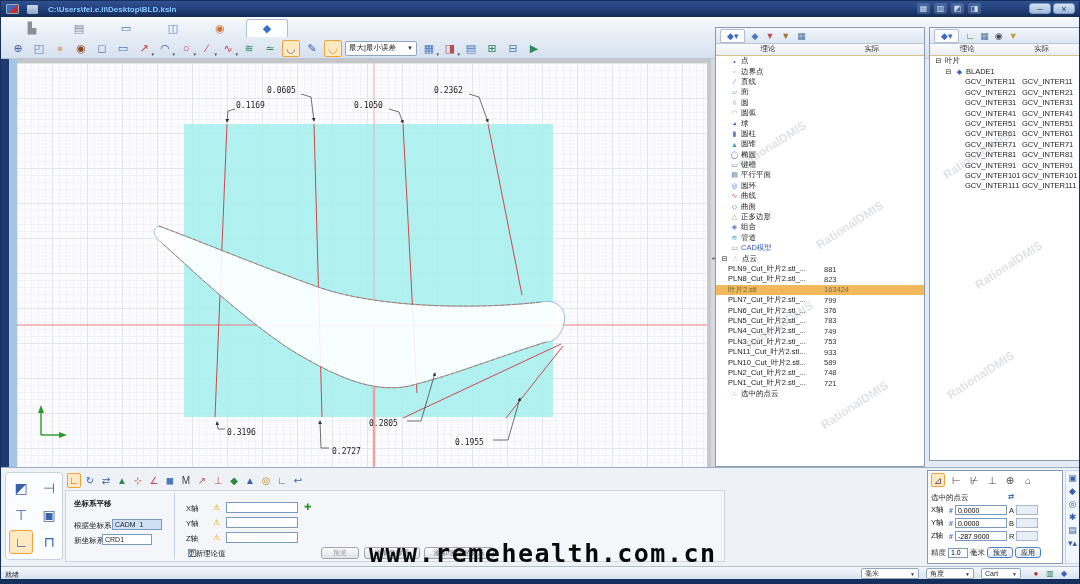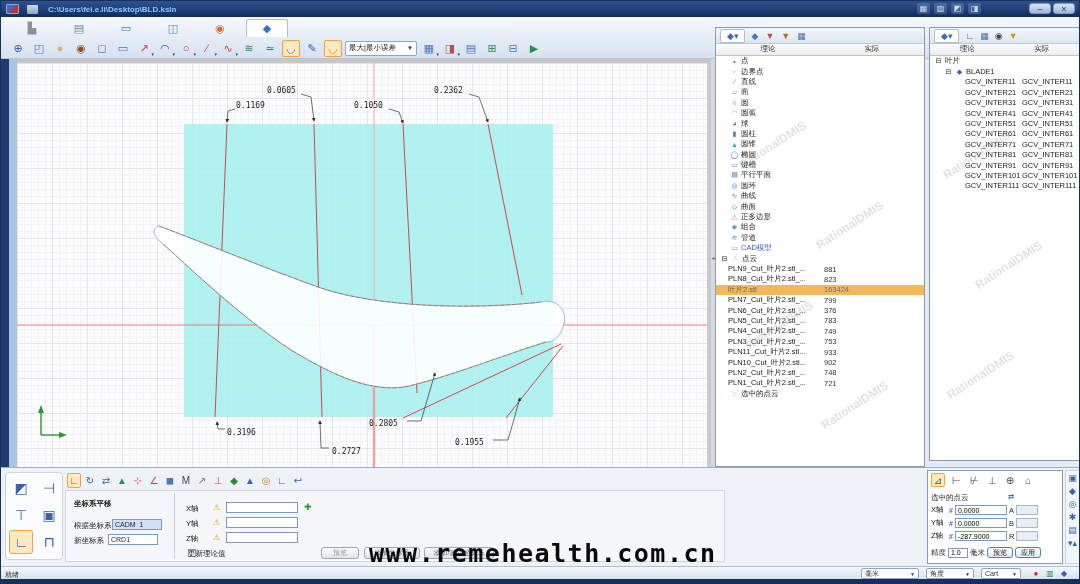--- a/index.html
+++ b/index.html
@@ -504,21 +504,21 @@
             <span class="pccount">753</span>
           </div>
 
           <div class="trow ind3">
             <span class="pcname">PLN11_Cut_叶片2.stl...</span>
             <span class="pccount">933</span>
           </div>
 
           <div class="trow ind3">
             <span class="pcname">PLN10_Cut_叶片2.stl...</span>
-            <span class="pccount">902</span>
+            <span class="pccount">589</span>
           </div>
 
           <div class="trow ind3">
             <span class="pcname">PLN2_Cut_叶片2.stl_...</span>
             <span class="pccount">748</span>
           </div>
 
           <div class="trow ind3">
             <span class="pcname">PLN1_Cut_叶片2.stl_...</span>
             <span class="pccount">721</span>
@@ -696,21 +696,21 @@
           <span style="color: rgb(58, 98, 176);">↩</span>
         </span>
       </div>
 
     <div class="formarea">
       <div class="vdiv" style="left:108px"></div>
       <span class="flabel" style="left:8px;top:8px;font-weight:bold">坐标系平移</span>
       <span class="flabel" style="left:8px;top:30px">根据坐标系</span>
       <input class="fin ro" style="left: 46px; top: 28px; width: 50px;" value="CADM_1">
       <span class="flabel" style="left:8px;top:45px">新坐标系</span>
-      <input class="fin" style="left: 42px; top: 43px; width: 50px;" value="CRD1">
+      <input class="fin" style="left: 36px; top: 43px; width: 50px;" value="CRD1">
 
       <span class="flabel" style="left:120px;top:13px">X轴</span>
       <span class="warn" style="left:147px;top:12px">⚠</span>
       <input class="fin" style="left: 160px; top: 11px; width: 72px;">
       <span class="plus" style="left:238px;top:11px">✚</span>
       <span class="flabel" style="left:120px;top:28px">Y轴</span>
       <span class="warn" style="left:147px;top:27px">⚠</span>
       <input class="fin" style="left: 160px; top: 26px; width: 72px;">
       <span class="flabel" style="left:120px;top:43px">Z轴</span>
       <span class="warn" style="left:147px;top:42px">⚠</span>

